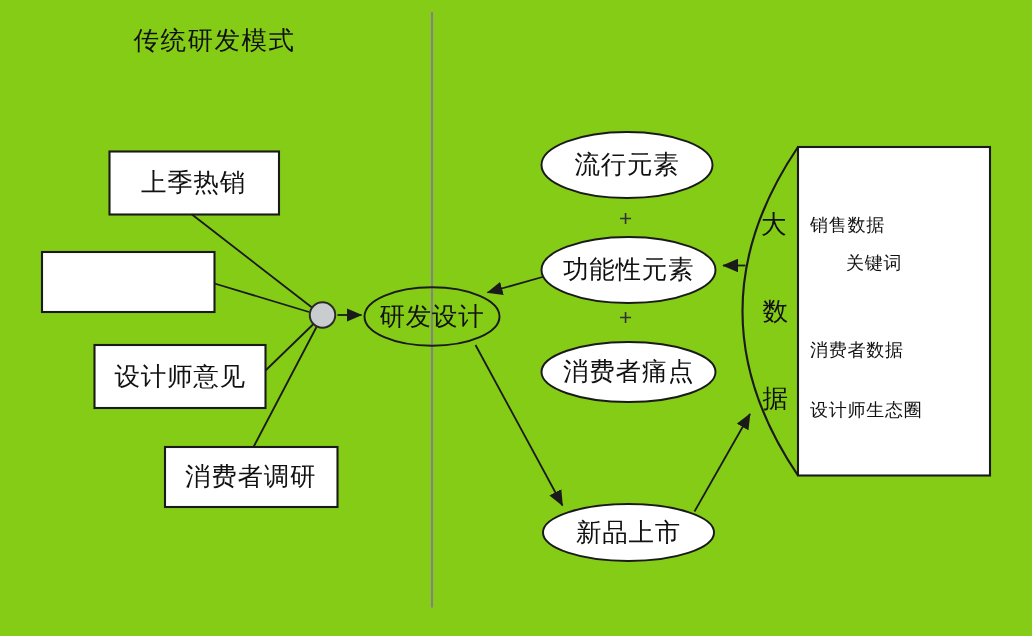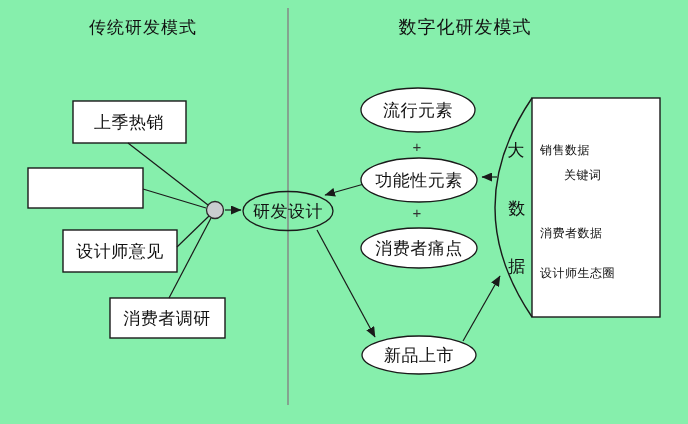--- a/index.html
+++ b/index.html
@@ -1,19 +1,19 @@
 <!DOCTYPE html>
 <html><head>
 <meta charset="utf-8">
 <style>
   html,body{margin:0;padding:0;background:#ffffff;}
   .stage{
     position:relative;
     width:688px;height:424px;
-    background:#86efac;
+    background:#84cc16;
     font-family:"Liberation Sans","DejaVu Sans",sans-serif;
     color:#111111;
     overflow:hidden;
   }
   .stage svg{position:absolute;left:0;top:0;}
   .lbl{
     position:absolute;
     transform:translate(-50%,-50%);
     white-space:nowrap;
     font-size:17px;
@@ -71,21 +71,20 @@
     <ellipse cx="419" cy="248" rx="58" ry="20" fill="#ffffff" stroke="#1a1a1a" stroke-width="1.3"></ellipse>
     <ellipse cx="419" cy="355" rx="57" ry="19" fill="#ffffff" stroke="#1a1a1a" stroke-width="1.3"></ellipse>
 
     <circle cx="215" cy="210" r="8.5" fill="#c9cdd0" stroke="#2a2a2a" stroke-width="1.3"></circle>
     <line x1="225" y1="210" x2="241" y2="210" stroke="#1a1a1a" stroke-width="1.2" marker-end="url(#arw)"></line>
 
     <ellipse cx="288" cy="211" rx="45" ry="19.5" fill="none" stroke="#1a1a1a" stroke-width="1.3"></ellipse>
   </svg>
 
   <div class="lbl title" style="left:143px;top:27px;">传统研发模式</div>
-  <div class="lbl title" style="left:465px;top:27px;font-size:18px;">数字化研发模式</div>
 
   <div class="lbl" style="left:129px;top:122px;">上季热销</div>
   <div class="lbl" style="left:120px;top:251px;text-align:center;">设计师意见</div>
   <div class="lbl" style="left:167px;top:318px;">消费者调研</div>
 
   <div class="lbl" style="left:418px;top:110px;">流行元素</div>
 
   <div class="lbl" style="left:288px;top:211px;">研发设计</div>
   <div class="lbl plus" style="left:417px;top:146px;">+</div>
   <div class="lbl" style="left:419px;top:180px;">功能性元素</div>

